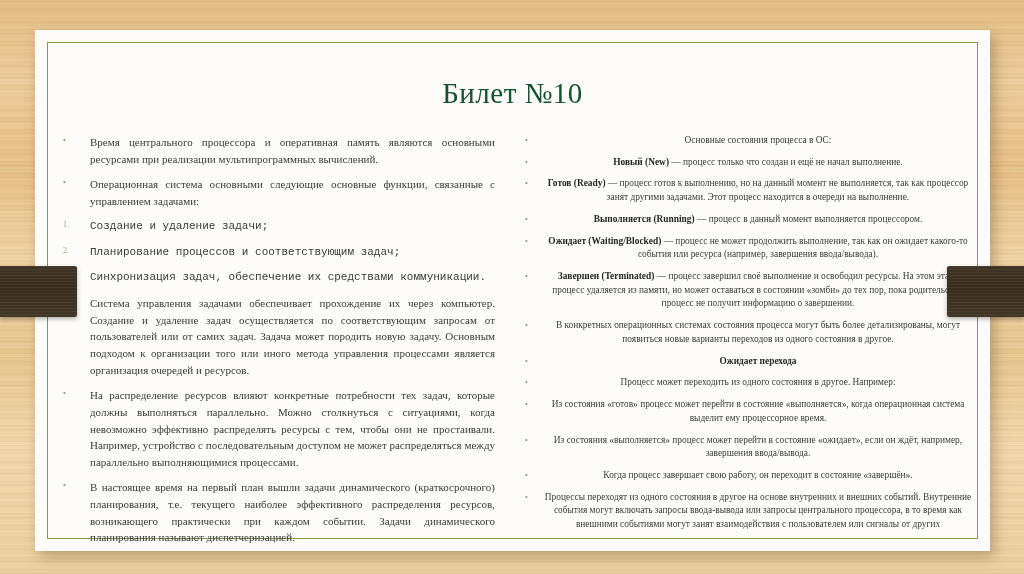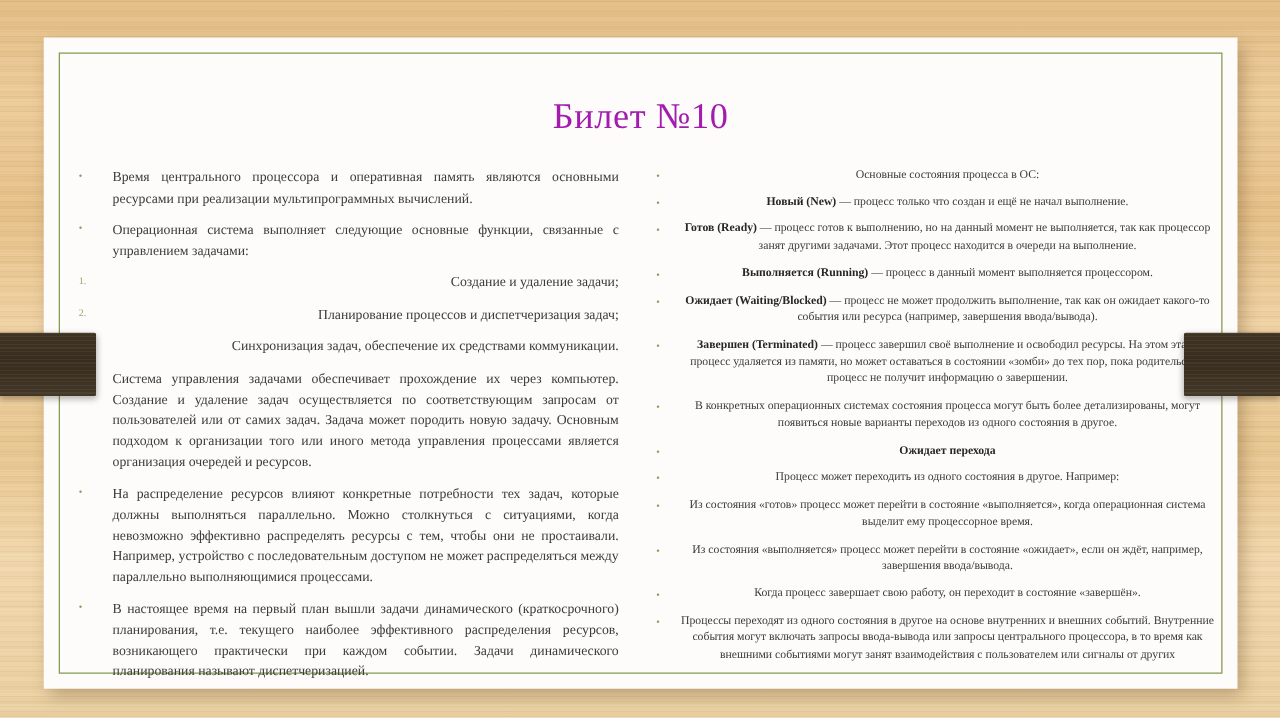--- a/index.html
+++ b/index.html
@@ -97,21 +97,21 @@
 
   
   #title {
     position: absolute;
     top: 47px;
     left: 0;
     width: 100%;
     text-align: center;
     font-size: 29px;
     font-family: "Liberation Serif", "DejaVu Serif", serif;
-    color: #a21caf;
+    color: #14532d;
     letter-spacing: 0.5px;
     font-weight: 400;
     z-index: 3;
   }
 
   
   #columns {
     position: absolute;
     top: 104px;
     left: 0;
@@ -152,21 +152,21 @@
     color: #3b3b3b;
     font-size: 9.6px;
     line-height: 1.52;
   }
 
   
   #col-left .item { margin-bottom: 8.5px; }
   #col-left .marker { width: 27px; font-size: 8px; padding-top: 3px; }
   #col-left .body-text { text-align: justify; font-size: 11px; line-height: 1.52; }
   #col-left .item.numbered { margin-bottom: 9px; }
-  #col-left .item.numbered .body-text { text-align: right; }
+  #col-left .item.numbered .body-text { text-align: left; font-family: Liberation Mono, monospace; }
 
   
   #col-right .item { margin-bottom: 8px; }
   #col-right .marker { width: 19px; font-size: 8px; padding-top: 3px; }
   #col-right .body-text { text-align: center; font-size: 9.4px; line-height: 1.46; }
 
   .lead {
     font-weight: bold;
     color: #262626;
     margin-top: 27px;
@@ -183,29 +183,29 @@
   <div id="title">Билет №10</div>
 
   <div id="columns">
     <div class="col" id="col-left">
         <div class="item">
           <span class="marker">•</span>
           <span class="body-text">Время центрального процессора и оперативная память являются основными ресурсами при реализации мультипрограммных вычислений.</span>
         </div>
         <div class="item">
           <span class="marker">•</span>
-          <span class="body-text">Операционная система выполняет следующие основные функции, связанные с управлением задачами:</span>
+          <span class="body-text">Операционная система основными следующие основные функции, связанные с управлением задачами:</span>
         </div>
         <div class="item numbered">
           <span class="marker num">1.</span>
           <span class="body-text">Создание и удаление задачи;</span>
         </div>
         <div class="item numbered">
           <span class="marker num">2.</span>
-          <span class="body-text">Планирование процессов и диспетчеризация задач;</span>
+          <span class="body-text">Планирование процессов и соответствующим задач;</span>
         </div>
         <div class="item numbered">
           <span class="marker num">3.</span>
           <span class="body-text">Синхронизация задач, обеспечение их средствами коммуникации.</span>
         </div>
         <div class="item">
           <span class="marker">•</span>
           <span class="body-text">Система управления задачами обеспечивает прохождение их через компьютер. Создание и удаление задач осуществляется по соответствующим запросам от пользователей или от самих задач. Задача может породить новую задачу. Основным подходом к организации того или иного метода управления процессами является организация очередей и ресурсов.</span>
         </div>
         <div class="item">

